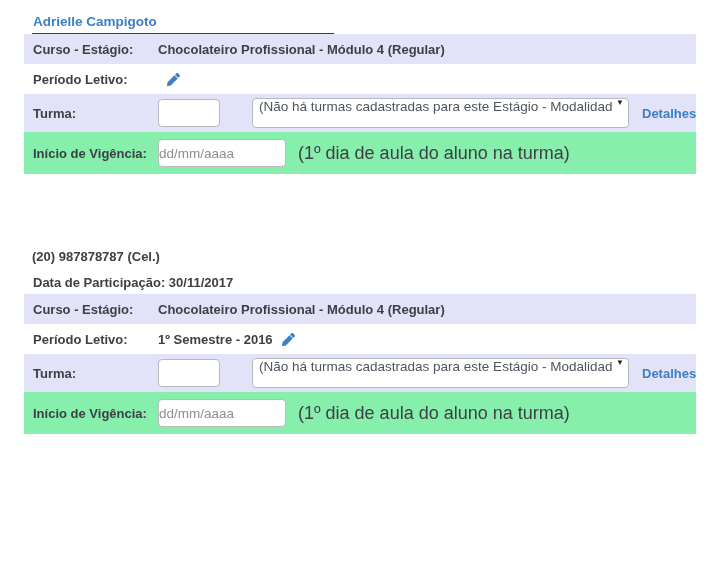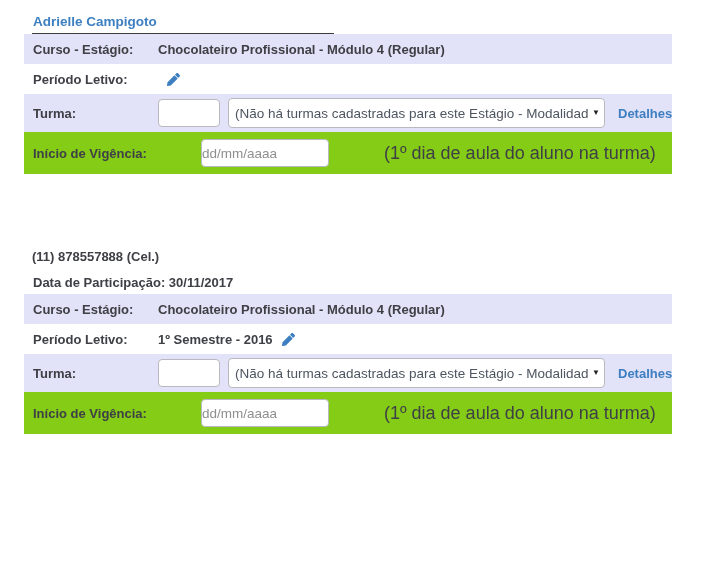--- a/index.html
+++ b/index.html
@@ -26,33 +26,33 @@
   .name-underline{width:302px;border-bottom:1px solid #3c3c3c;padding:0 0 3px 1px;}
   .name-link{color:var(--accent-blue);font-size:13.5px;font-weight:bold;text-decoration:none;cursor:pointer;white-space:nowrap;}
   .phone{font-size:13px;font-weight:bold;color:var(--label-text);margin-bottom:2px;white-space:nowrap;}
 
   .meta-row{margin:9px 0 4px;padding-left:9px;font-size:13px;font-weight:bold;line-height:15px;}
   .meta-row .sep{white-space:pre;}
 
   .f-row{display:flex;align-items:center;min-height:30px;padding-left:9px;font-size:13px;}
   .f-row.hl{background:var(--row-highlight);}
   .f-row.tall{min-height:38px;}
-  .f-row.vig{min-height:42px;background:#84cc16;gap:43px;}
+  .f-row.vig{min-height:42px;background:#86efac;}
   .lbl{width:125px;flex:0 0 125px;font-weight:bold;color:var(--label-text);}
   .val{font-weight:bold;color:var(--label-text);display:flex;align-items:center;}
 
   .pencil{margin-left:9px;display:inline-flex;align-items:center;cursor:pointer;}
 
   .code-input{
     width:62px;height:28px;border:1px solid var(--input-border);border-radius:4px;
     margin-right:8px;font-family:inherit;font-size:13px;padding:0 6px;color:#444;outline:none;background:#fff;
   }
   .turma-select{
     width:377px;height:30px;border:1px solid var(--input-border);border-radius:4px;background:#fff;
-    display:flex;align-items:center;padding:0 4px 0 6px;cursor:pointer;overflow:hidden;
+    display:flex;padding:0 4px 0 6px;cursor:pointer;overflow:hidden;margin-left:24px;
   }
   .turma-select .sel-text{
     flex:1 1 auto;overflow:hidden;white-space:nowrap;color:#4d5560;font-size:13.5px;
   }
   .turma-select .caret{flex:0 0 auto;font-size:8px;color:#222;line-height:1;margin-left:-2px;}
   .details-link{margin-left:13px;color:var(--accent-blue);font-weight:bold;font-size:13px;text-decoration:none;cursor:pointer;}
 
   .date-input{
     width:128px;height:28px;border:1px solid var(--input-border);border-radius:4px;
     font-family:inherit;font-size:13.5px;padding:0 0;color:#444;outline:none;background:#fff;
@@ -114,21 +114,21 @@
 
       <div class="f-row vig">
         <span class="lbl">Início de Vigência:</span>
         <input class="date-input" type="text" placeholder="dd/mm/aaaa" style="">
         <span class="vig-hint">(1º dia de aula do aluno na turma)</span>
       </div>
     </section>
 
     <section class="record">
       <div class="name-row">
-        <span class="phone">(11) 878557888 (Cel.)</span>
+        <span class="phone">(20) 987878787 (Cel.)</span>
       </div>
 
       <div class="meta-row">
         <span>Data de Participação:</span><span class="sep"> </span><span>30/11/2017</span>
       </div>
 
       <div class="f-row hl">
         <span class="lbl">Curso - Estágio:</span>
         <span class="val">Chocolateiro Profissional - Módulo 4 (Regular)</span>
       </div>

